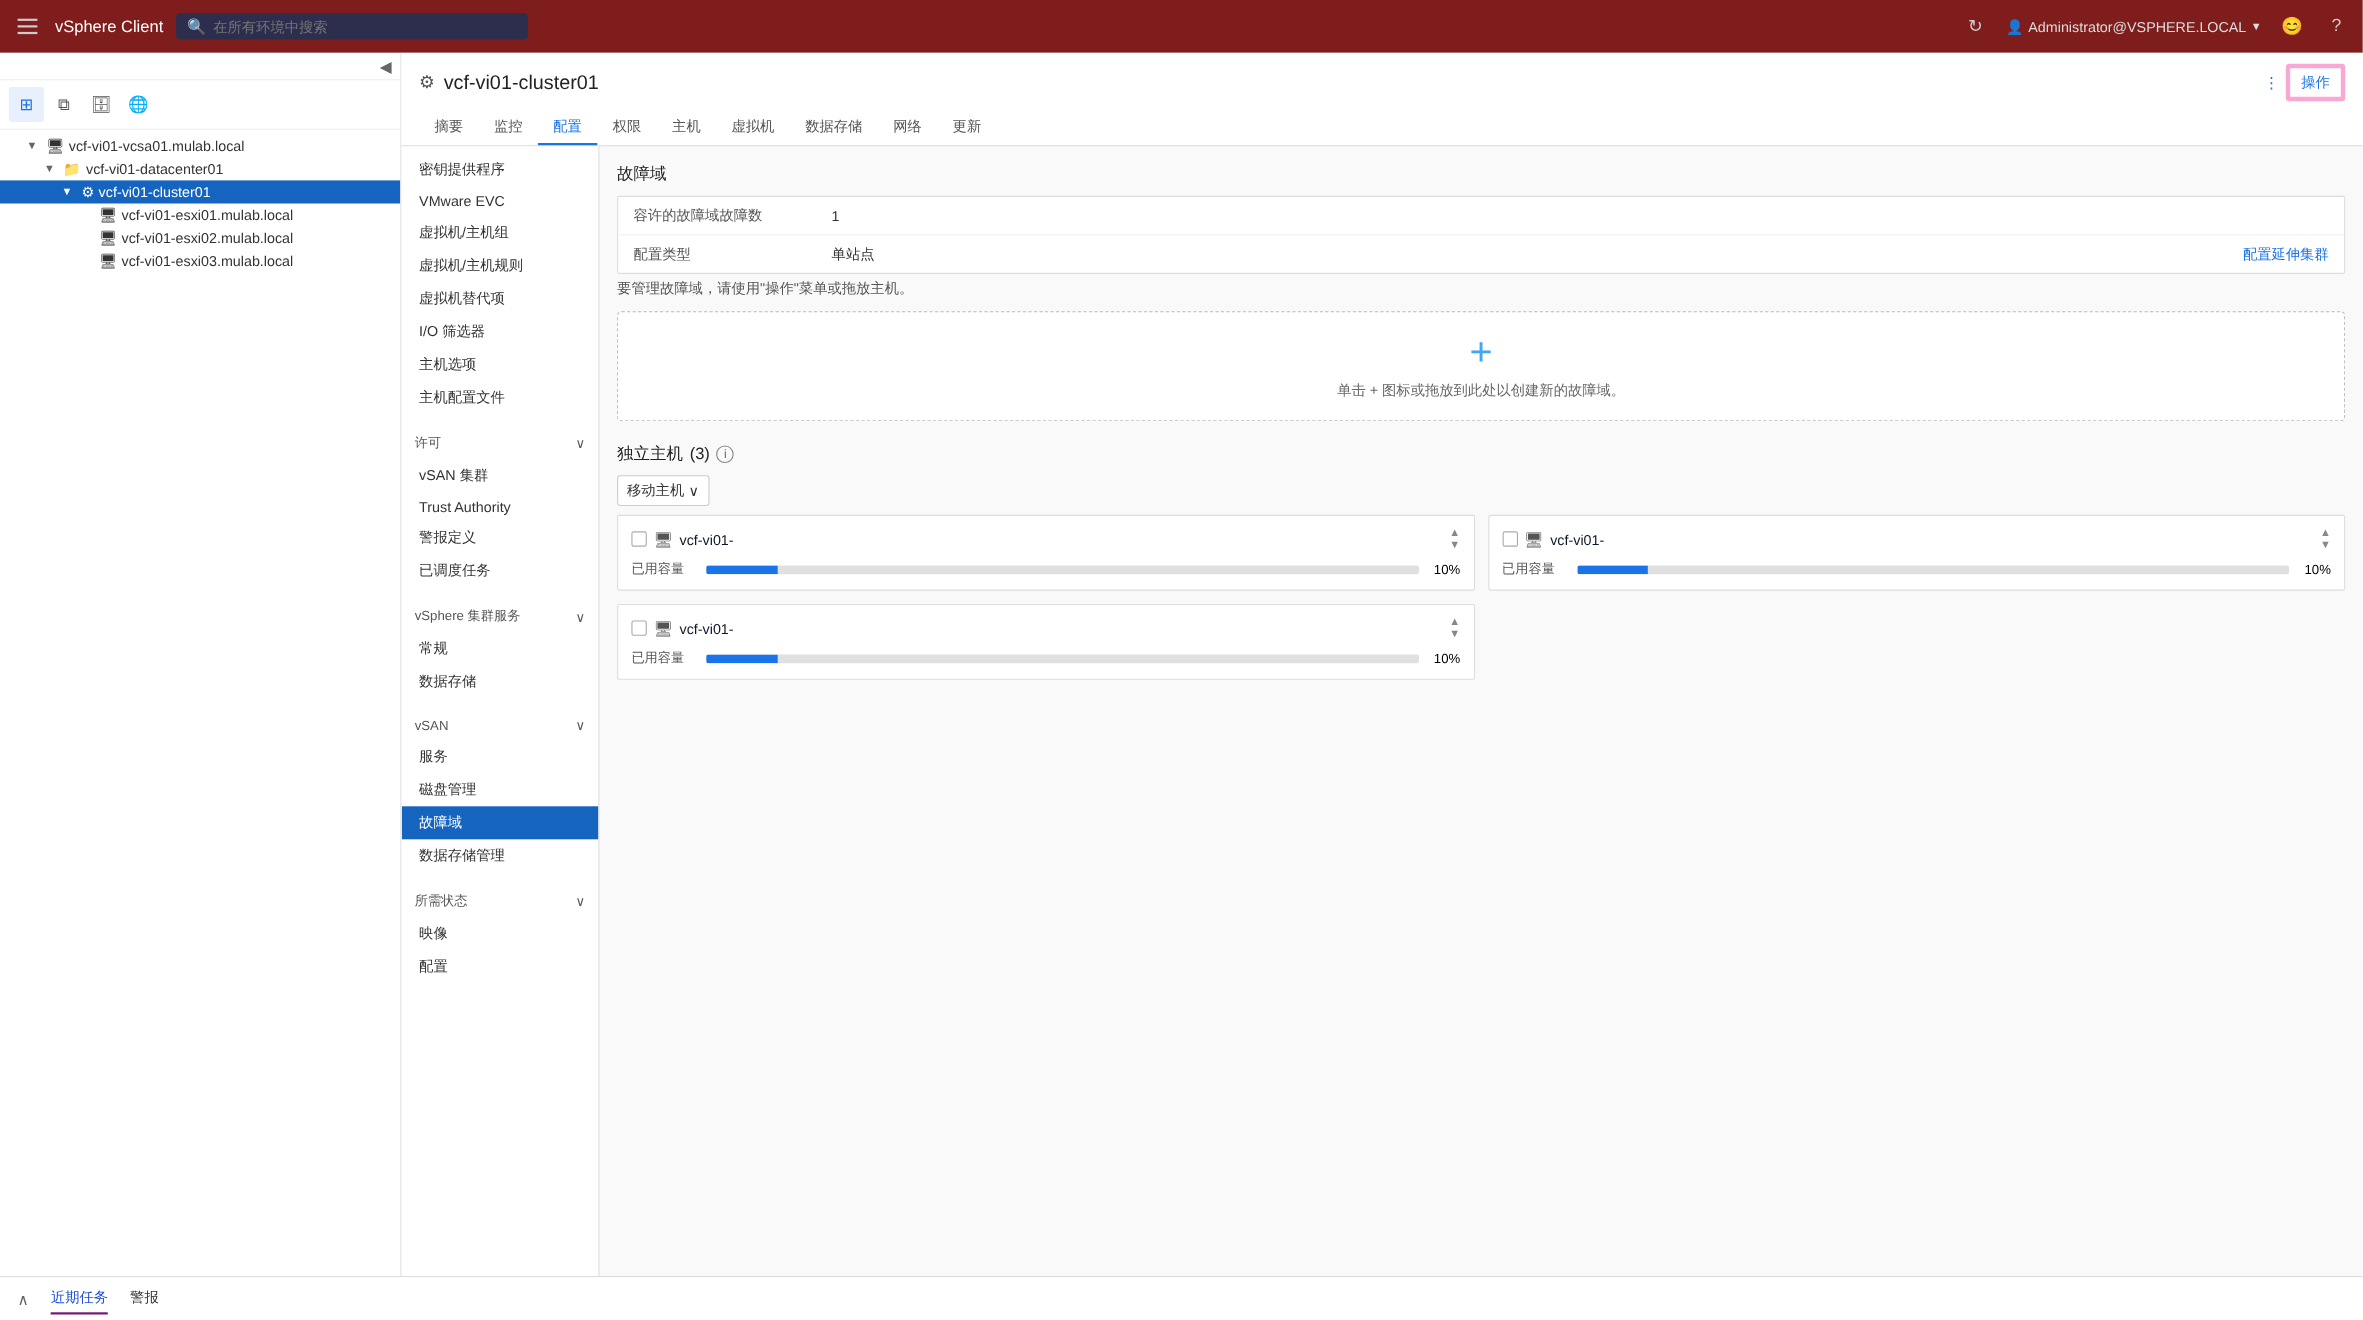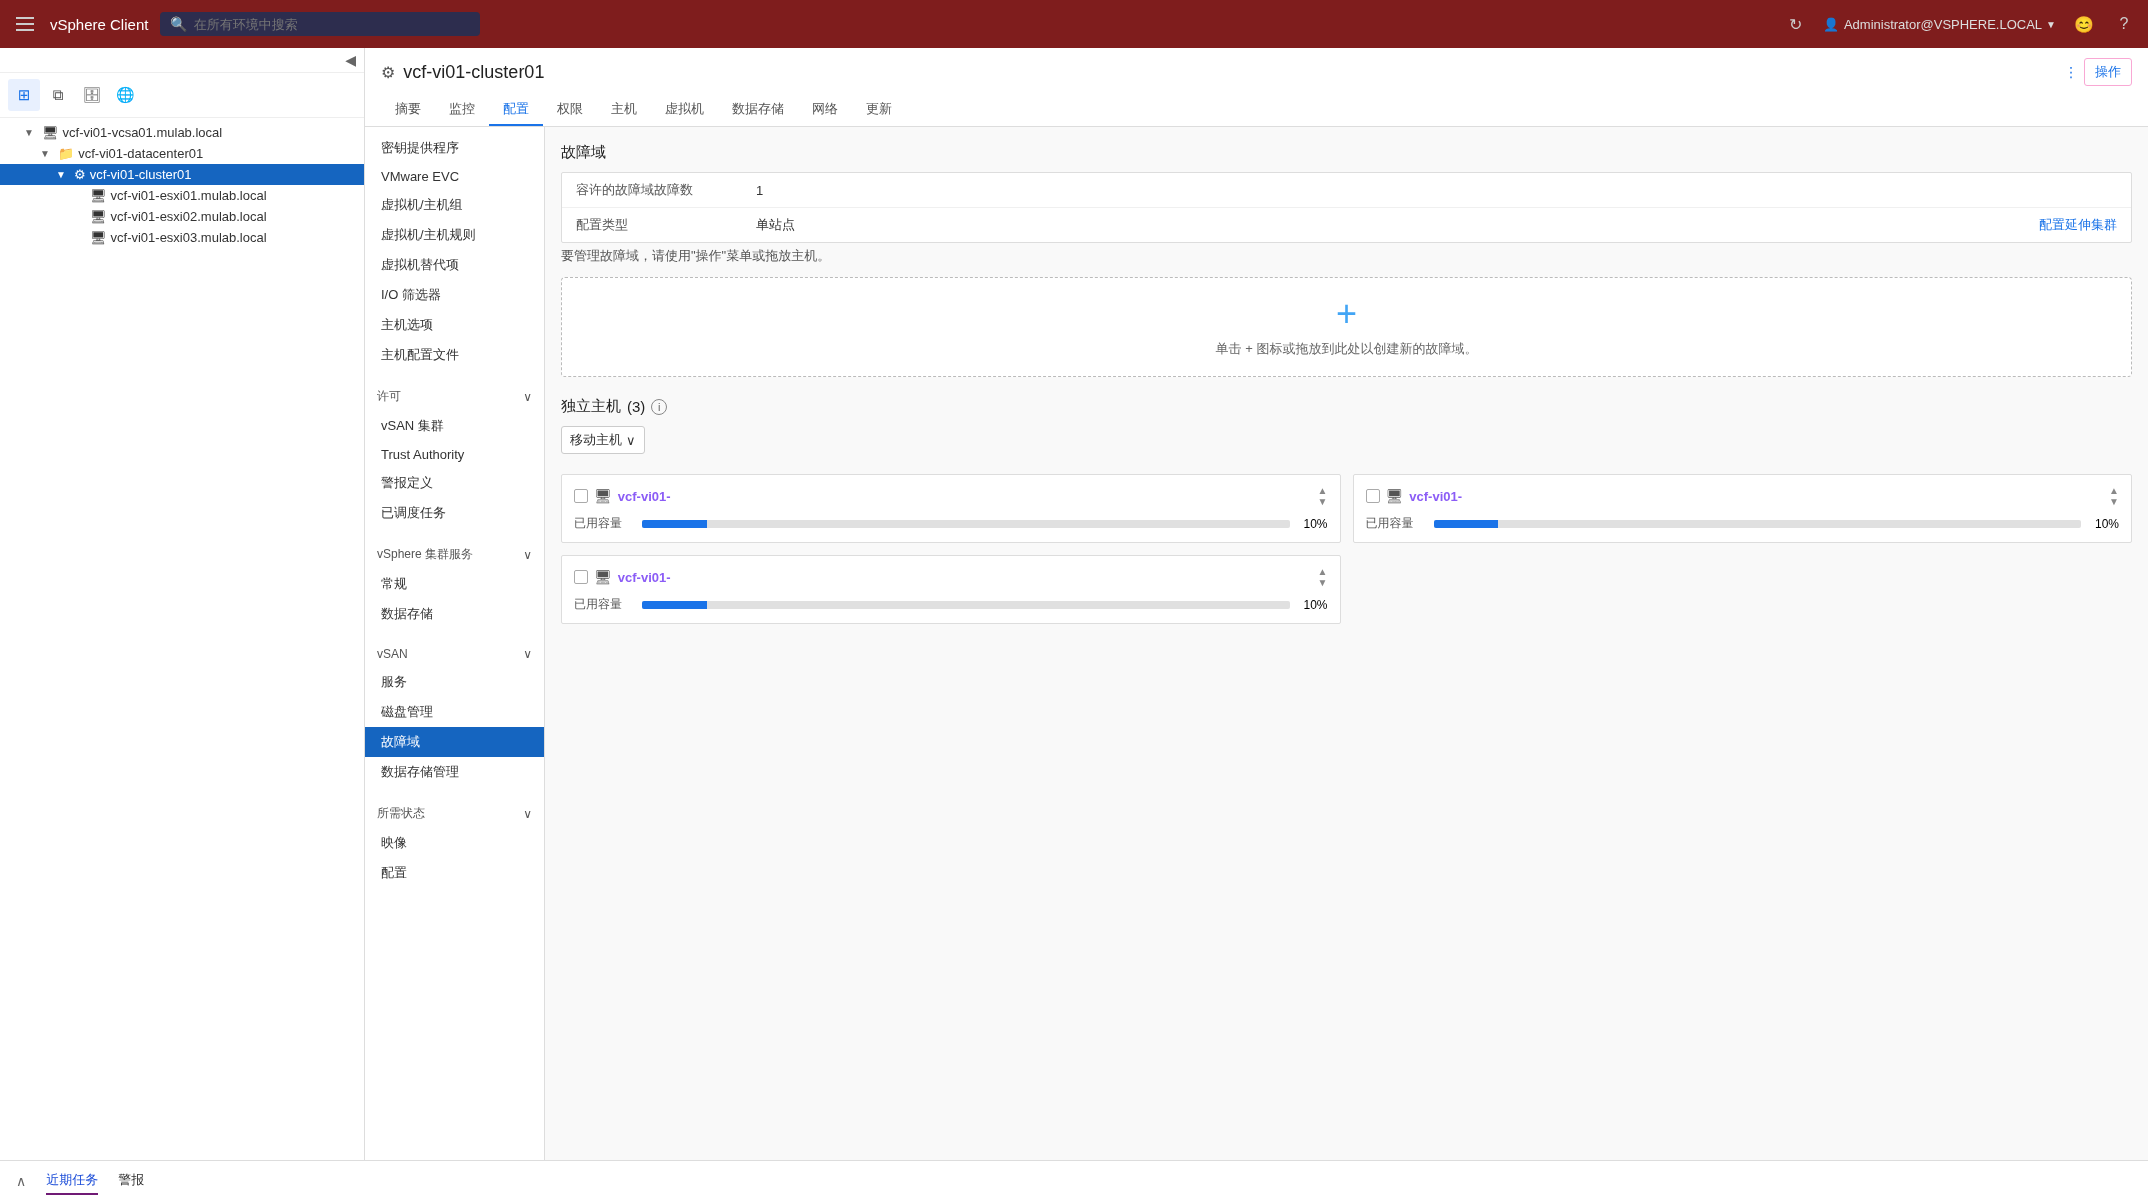--- a/index.html
+++ b/index.html
@@ -47,21 +47,21 @@
 
     
     .content { flex: 1; display: flex; flex-direction: column; overflow: hidden; background: #f9f9f9; }
 
     
     .content-header { background: #fff; border-bottom: 1px solid #ddd; padding: 10px 16px 0 16px; }
     .content-title-row { display: flex; align-items: center; gap: 8px; margin-bottom: 8px; }
     .content-icon { font-size: 16px; color: #555; }
     .content-title { font-size: 18px; font-weight: 500; color: #222; }
     .content-actions { margin-left: auto; display: flex; align-items: center; gap: 6px; }
-    .actions-btn { display: flex; align-items: center; gap: 4px; padding: 4px 10px; border: 1px solid #f9a8d4; border-radius: 3px; cursor: pointer; color: #1a73e8; font-size: 13px; }
+    .actions-btn { display: flex; align-items: center; gap: 4px; padding: 4px 10px; border: 4px solid #f9a8d4; border-radius: 3px; cursor: pointer; color: #1a73e8; font-size: 13px; }
     .content-tabs { display: flex; gap: 0; }
     .tab-item { padding: 6px 14px; cursor: pointer; font-size: 13px; color: #555; border-bottom: 2px solid transparent; }
     .tab-item.active { color: #1a73e8; border-bottom: 2px solid #1a73e8; font-weight: 500; }
 
     
     .main-panels { display: flex; flex: 1; overflow: hidden; }
     .config-menu { width: 180px; background: #fff; border-right: 1px solid #ddd; overflow-y: auto; flex-shrink: 0; }
     .config-section { padding: 6px 0; }
     .config-section-header { display: flex; align-items: center; justify-content: space-between; padding: 6px 12px; font-size: 12px; color: #555; font-weight: 400; cursor: pointer; }
     .config-item { padding: 6px 16px; font-size: 13px; color: #333; cursor: pointer; }
@@ -83,28 +83,28 @@
 
     .fault-domain-add-box {
       border: 1px dashed #bbb; border-radius: 4px; background: #fff;
       display: flex; flex-direction: column; align-items: center; justify-content: center;
       height: 100px; margin-bottom: 20px; cursor: pointer;
     }
     .fault-domain-add-box .plus-icon { font-size: 36px; color: #42a5f5; line-height: 1; }
     .fault-domain-add-box .add-text { font-size: 13px; color: #666; margin-top: 8px; }
 
     .standalone-title { font-size: 15px; font-weight: 500; color: #222; margin-bottom: 10px; display: flex; align-items: center; gap: 6px; }
-    .move-host-btn { display: inline-flex; align-items: center; gap: 4px; font-size: 13px; color: #333; cursor: pointer; padding: 4px 8px; border: 1px solid #ccc; border-radius: 3px; background: #fff; margin-bottom: 12px; }
+    .move-host-btn { display: inline-flex; align-items: center; gap: 4px; font-size: 13px; color: #333; cursor: pointer; padding: 4px 8px; border: 1px solid #ccc; border-radius: 3px; background: #fff; }
 
     .host-cards { display: grid; grid-template-columns: 1fr 1fr; gap: 12px; }
     .host-card { background: #fff; border: 1px solid #ddd; border-radius: 2px; padding: 10px 12px; }
     .host-card-header { display: flex; align-items: center; gap: 6px; margin-bottom: 8px; }
     .host-card-check { width: 14px; height: 14px; border: 1px solid #aaa; border-radius: 2px; flex-shrink: 0; }
     .host-card-icon { font-size: 14px; color: #555; }
-    .host-card-name { font-size: 13px; color: #8b5cf6; font-weight: 700; }
+    .host-card-name { font-size: 13px; color: #0f172a; font-weight: 400; }
     .host-card-arrows { margin-left: auto; display: flex; flex-direction: column; gap: 0; color: #888; font-size: 10px; cursor: pointer; }
     .capacity-row { display: flex; align-items: center; gap: 8px; font-size: 12px; color: #555; }
     .capacity-label { width: 60px; }
     .capacity-bar { flex: 1; height: 8px; background: #e0e0e0; border-radius: 2px; overflow: hidden; }
     .capacity-fill { height: 100%; background: #1a73e8; }
     .capacity-pct { width: 30px; text-align: right; color: #000000; }
 
     
     .main-area::-webkit-scrollbar { width: 6px; }
     .main-area::-webkit-scrollbar-thumb { background: #ccc; border-radius: 3px; }

